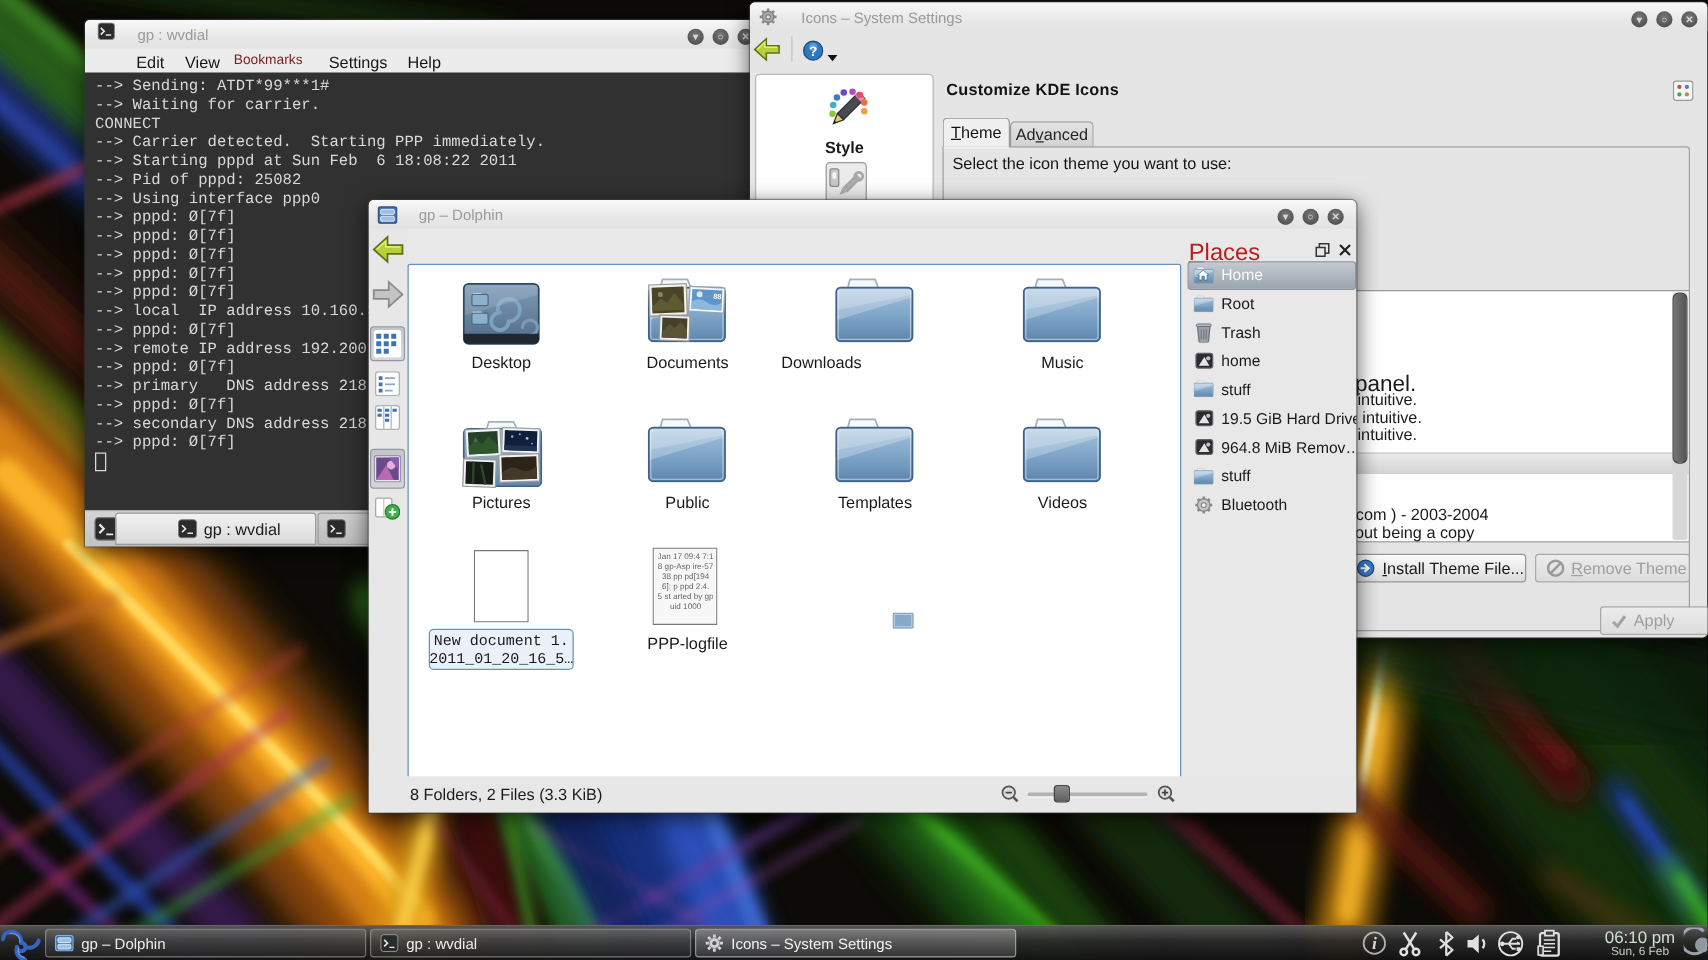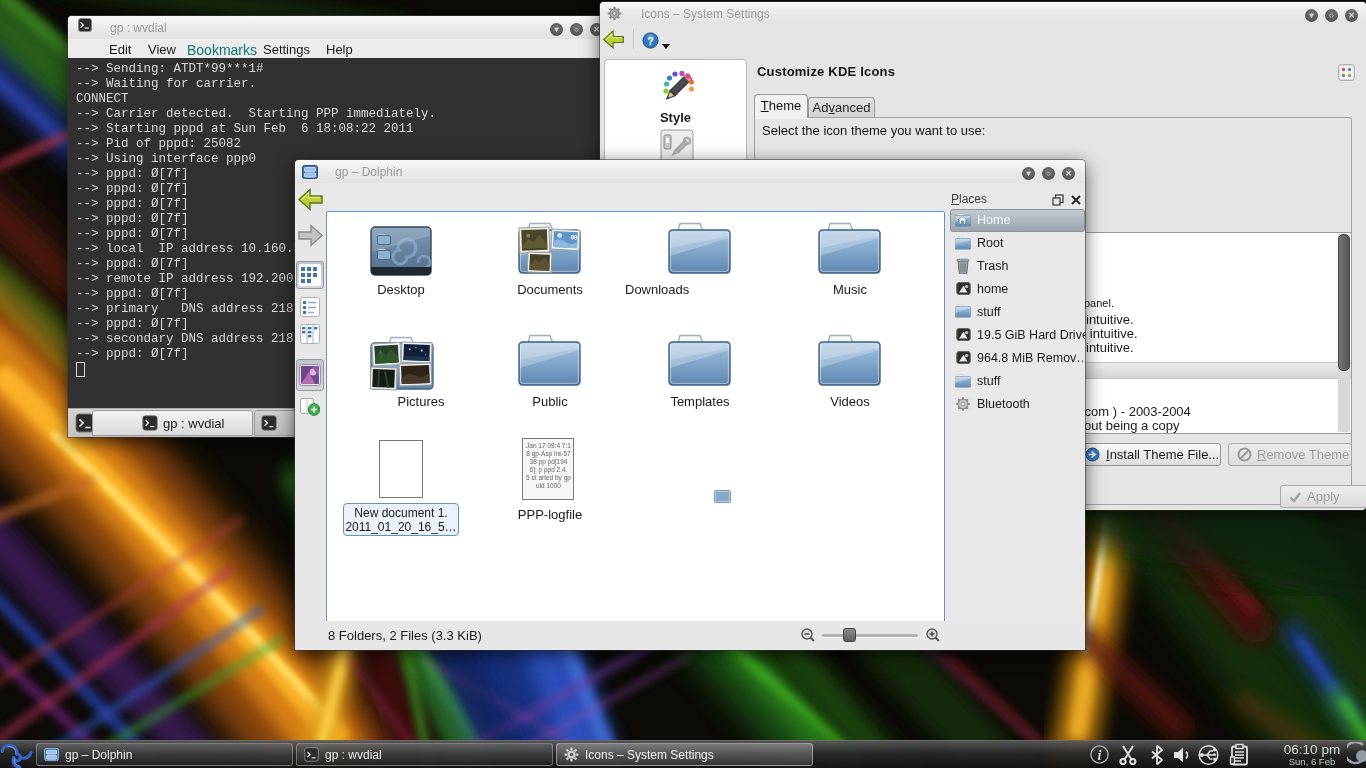--- a/index.html
+++ b/index.html
@@ -150,21 +150,21 @@
     <div class="wbtns" style="right:10px">
         <div class="wbtn">▾</div>
         <div class="wbtn">○</div>
         <div class="wbtn">✕</div>
       </div>
   </div>
   <div class="abs" style="left:0;top:23px;width:100%;height:19px;background:#ececec;">
     <div class="abs" style="top:3px;left:10px;font-size:17px;color:#701a75;letter-spacing:0.2px;margin-top:47px;">File</div>
     <div class="abs" style="top:3px;left:41px;font-size:13px;color:#161616;">Edit</div>
     <div class="abs" style="top:3px;left:80px;font-size:13px;color:#161616;">View</div>
-    <div class="abs" style="top:3px;left:119px;font-size:14px;color:#0f766e;">Bookmarks</div>
+    <div class="abs" style="top:3px;left:119px;font-size:11px;color:#7f1d1d;">Bookmarks</div>
     <div class="abs" style="top:3px;left:195px;font-size:13px;color:#161616;">Settings</div>
     <div class="abs" style="top:3px;left:258px;font-size:13px;color:#161616;">Help</div>
   </div>
   <div class="abs" id="termtext" style="left:0;top:42px;width:100%;height:350px;background:#313131;
     font-family:'Liberation Mono',monospace;font-size:12.5px;line-height:15px;color:#d9d9d9;
     padding:4px 0 0 8px;box-sizing:border-box;white-space:pre;">--&gt; Sending: ATDT*99***1#
 --&gt; Waiting for carrier.
 CONNECT
 --&gt; Carrier detected.  Starting PPP immediately.
 --&gt; Starting pppd at Sun Feb  6 18:08:22 2011
@@ -279,21 +279,21 @@
   <div class="abs" style="left:154px;top:92px;width:54px;height:24px;background:#f0f0f0;border:1px solid #9a9a9a;border-bottom:none;border-radius:4px 4px 0 0;box-sizing:border-box;
     font-size:13px;color:#141414;text-align:center;line-height:22px;"><span style="text-decoration:underline">T</span>heme</div>
   <div class="abs" style="left:208px;top:95px;width:67px;height:21px;background:linear-gradient(#e2e2e2,#d2d2d2);border:1px solid #9a9a9a;border-bottom:none;border-radius:4px 4px 0 0;box-sizing:border-box;
     font-size:13px;color:#242424;text-align:center;line-height:20px;">Ad<span style="text-decoration:underline">v</span>anced</div>
   <div class="abs" style="left:154px;top:115px;width:598px;height:388px;border:1px solid #a2a2a2;border-radius:0 3px 3px 3px;box-sizing:border-box;"></div>
   <div class="abs" style="left:155px;top:115px;width:52px;height:2px;background:#f0f0f0;"></div>
   <div class="abs" style="left:162px;top:121px;font-size:13px;color:#141414;">Select the icon theme you want to use:</div>
 
   <div class="abs" style="left:162px;top:230px;width:590px;height:202px;background:#fff;border:1px solid #9a9a9a;box-sizing:border-box;">
     <div class="abs" style="left:0px;top:129px;width:588px;height:15px;background:linear-gradient(#ececec,#d4d4d4);border-top:1px solid #c4c4c4;border-bottom:1px solid #c4c4c4;"></div>
-    <div class="abs" style="left:321px;top:64px;font-size:11px;color:#1a1a1a;white-space:nowrap;">panel.</div>
+    <div class="abs" style="left:321px;top:64px;font-size:18px;color:#1a1a1a;white-space:nowrap;">panel.</div>
     <div class="abs" style="left:323px;top:79px;font-size:13px;color:#1a1a1a;white-space:nowrap;">intuitive.</div>
     <div class="abs" style="left:316px;top:93px;font-size:13px;color:#1a1a1a;white-space:nowrap;">e intuitive.</div>
     <div class="abs" style="left:323px;top:107px;font-size:13px;color:#1a1a1a;white-space:nowrap;">intuitive.</div>
     <div class="abs" style="left:318px;top:171px;font-size:13px;color:#1a1a1a;white-space:nowrap;">.com ) - 2003-2004</div>
     <div class="abs" style="left:321px;top:185px;font-size:13px;color:#1a1a1a;white-space:nowrap;">out being a copy</div>
     <div class="abs" style="left:575px;top:1px;width:12px;height:198px;background:#d8d8d8;border-radius:2px;">
       <div class="abs" style="left:0px;top:0px;width:12px;height:137px;background:linear-gradient(90deg,#757575,#555);border-radius:5px;border:1px solid #484848;box-sizing:border-box;"></div>
     </div>
   </div>
 
@@ -395,21 +395,21 @@
       <path d="M7 3 v14" stroke="#c8c8c8"></path>
       <circle cx="14" cy="13.5" r="5.8" fill="#3fae49" stroke="#2c7c34"></circle>
       <path d="M14 10.5 v6 M11 13.5 h6" stroke="#fff" stroke-width="1.6"></path>
     </svg>
   </div>
 
 
   <div class="abs" style="left:31px;top:51px;width:617px;height:410px;background:#fff;border:1px solid #6593bd;border-radius:2px;"></div>
 
   <div class="abs" style="left:653px;top:26px;width:137px;height:435px;">
-    <div class="abs" style="left:3px;top:6px;font-size:12px;color:#404040;"><span style="text-decoration:underline">P</span>laces</div>
+    <div class="abs" style="left:3px;top:6px;font-size:19px;color:#b91c1c;"><span style="text-decoration:underline">P</span>laces</div>
     <svg class="abs" style="left:104px;top:8px" width="12" height="12" viewBox="0 0 12 12">
       <rect x="3.5" y="1" width="7.5" height="7.5" fill="none" stroke="#333" stroke-width="1.2"></rect>
       <rect x="1" y="4" width="7" height="7" fill="#e7e7e7" stroke="#333" stroke-width="1.2"></rect>
     </svg>
     <svg class="abs" style="left:122px;top:8px" width="12" height="12" viewBox="0 0 12 12">
       <path d="M2 2 L10 10 M10 2 L2 10" stroke="#222" stroke-width="1.8"></path>
     </svg>
     <div id="places" class="abs" style="left:0;top:23px;width:137px;font-size:12.5px;color:#1a1a1a;">
       <div class="abs" style="left:2px;top:0px;width:135px;height:23px;border-radius:3px;
         background:linear-gradient(#c3cad1,#9ba4ad);border:1px solid #8a949e;box-sizing:border-box;"></div>
@@ -553,39 +553,39 @@
         <rect x="0" y="0" width="26" height="22" fill="#f2f2f2" stroke="#9a9a9a"></rect>
         <rect x="2" y="2" width="22" height="18" fill="#141c14"></rect>
         <path d="M8 2 v18 M14 4 l4 16" stroke="#2e4230" stroke-width="2"></path>
       </g>
       <g transform="translate(30 30) rotate(-2)">
         <rect x="0" y="0" width="32" height="22" fill="#f2f2f0" stroke="#9a9a94"></rect>
         <rect x="2" y="2" width="28" height="18" fill="#2c2418"></rect>
         <path d="M2 14 q8 -6 14 -2 t14 -2 v10 H2 z" fill="#443828"></path>
       </g>
     </svg>
-    <div class="abs" style="left:0px;top:183px;width:150px;text-align:center;padding-left:20px;">Pictures</div>
+    <div class="abs" style="left:0px;top:183px;width:150px;text-align:center;">Pictures</div>
     <svg class="abs" style="left:192px;top:123px" width="64" height="52" viewBox="0 0 64 52">
         <use href="#folder64"></use>
       </svg>
     <div class="abs" style="left:149px;top:183px;width:150px;text-align:center;">Public</div>
     <svg class="abs" style="left:342px;top:123px" width="64" height="52" viewBox="0 0 64 52">
         <use href="#folder64"></use>
       </svg>
     <div class="abs" style="left:299px;top:183px;width:150px;text-align:center;">Templates</div>
     <svg class="abs" style="left:492px;top:123px" width="64" height="52" viewBox="0 0 64 52">
         <use href="#folder64"></use>
       </svg>
     <div class="abs" style="left:449px;top:183px;width:150px;text-align:center;">Videos</div>
 
     <svg class="abs" style="left:53px;top:229px" width="44" height="58" viewBox="0 0 44 58">
       <rect x="0.5" y="0.5" width="43" height="57" fill="#fff" stroke="#787878"></rect>
     </svg>
     <div class="abs" style="left:17px;top:292px;width:116px;height:33px;background:#eaf1f9;border:1px solid #6593bd;border-radius:4px;box-sizing:border-box;"></div>
-    <div class="abs" style="left:0px;top:295px;width:150px;text-align:center;line-height:14px;font-size:12px;">New document 1.<br>2011_01_20_16_5…</div>
+    <div class="abs" style="left:0px;top:295px;width:150px;text-align:center;line-height:14px;font-size:12px;font-family:Liberation Mono, monospace;">New document 1.<br>2011_01_20_16_5…</div>
     <svg class="abs" style="left:196px;top:227px" width="52" height="62" viewBox="0 0 52 62">
       <rect x="0.5" y="0.5" width="51" height="61" fill="#f7f7f7" stroke="#787878"></rect>
     </svg>
     <div class="abs" style="left:200px;top:231px;width:45px;font-size:6.5px;line-height:8px;color:#666;text-align:center;word-break:break-all;">Jan&nbsp;17&nbsp;09:4 7:18&nbsp;gp-Asp ire-5738&nbsp;pp pd[1946]:&nbsp;p ppd&nbsp;2.4.5&nbsp;st arted&nbsp;by&nbsp;gp uid&nbsp;1000</div>
     <div class="abs" style="left:149px;top:296px;width:150px;text-align:center;">PPP-logfile</div>
 
     <svg class="abs" style="left:388px;top:279px" width="17" height="13" viewBox="0 0 17 13">
       <rect x="0.5" y="0.5" width="16" height="12" rx="1" fill="#b8cce0" stroke="#7a9ab8"></rect>
       <rect x="2" y="2" width="13" height="9" fill="#87aac8"></rect>
     </svg>

